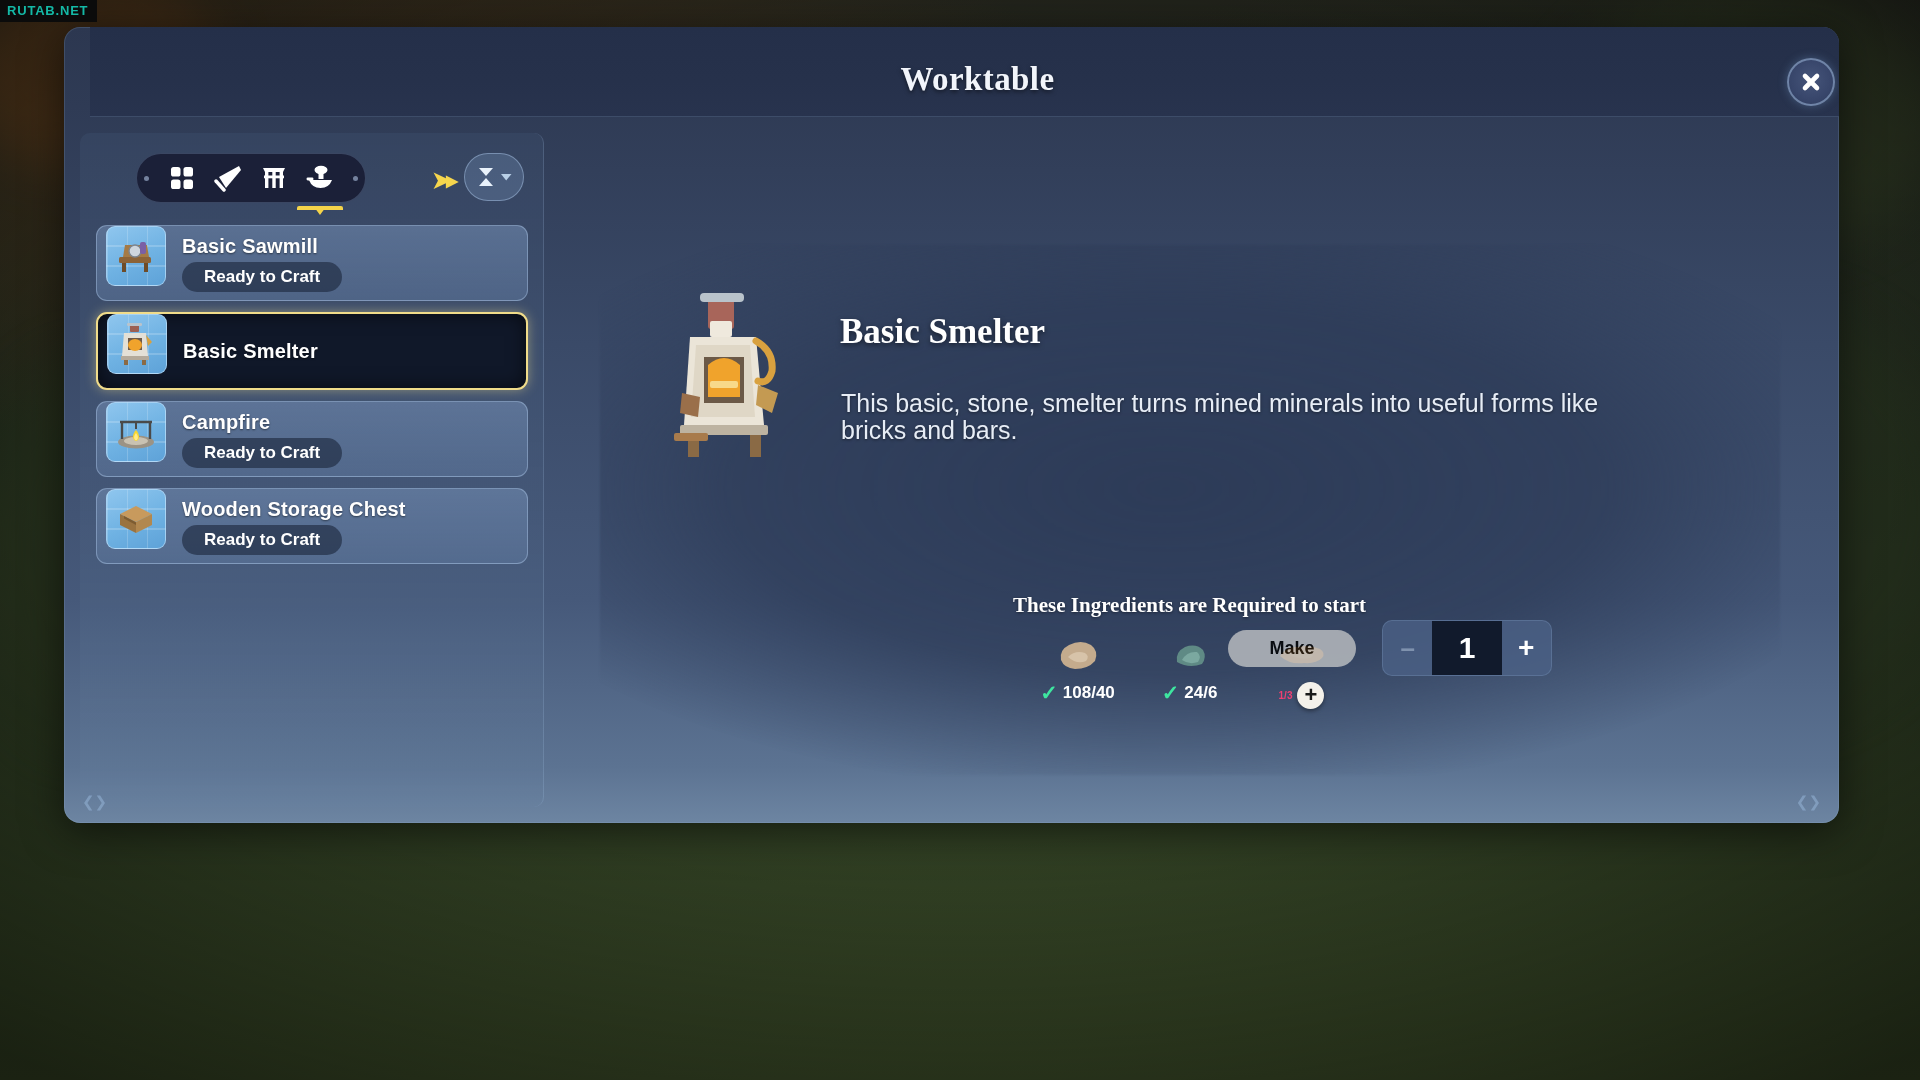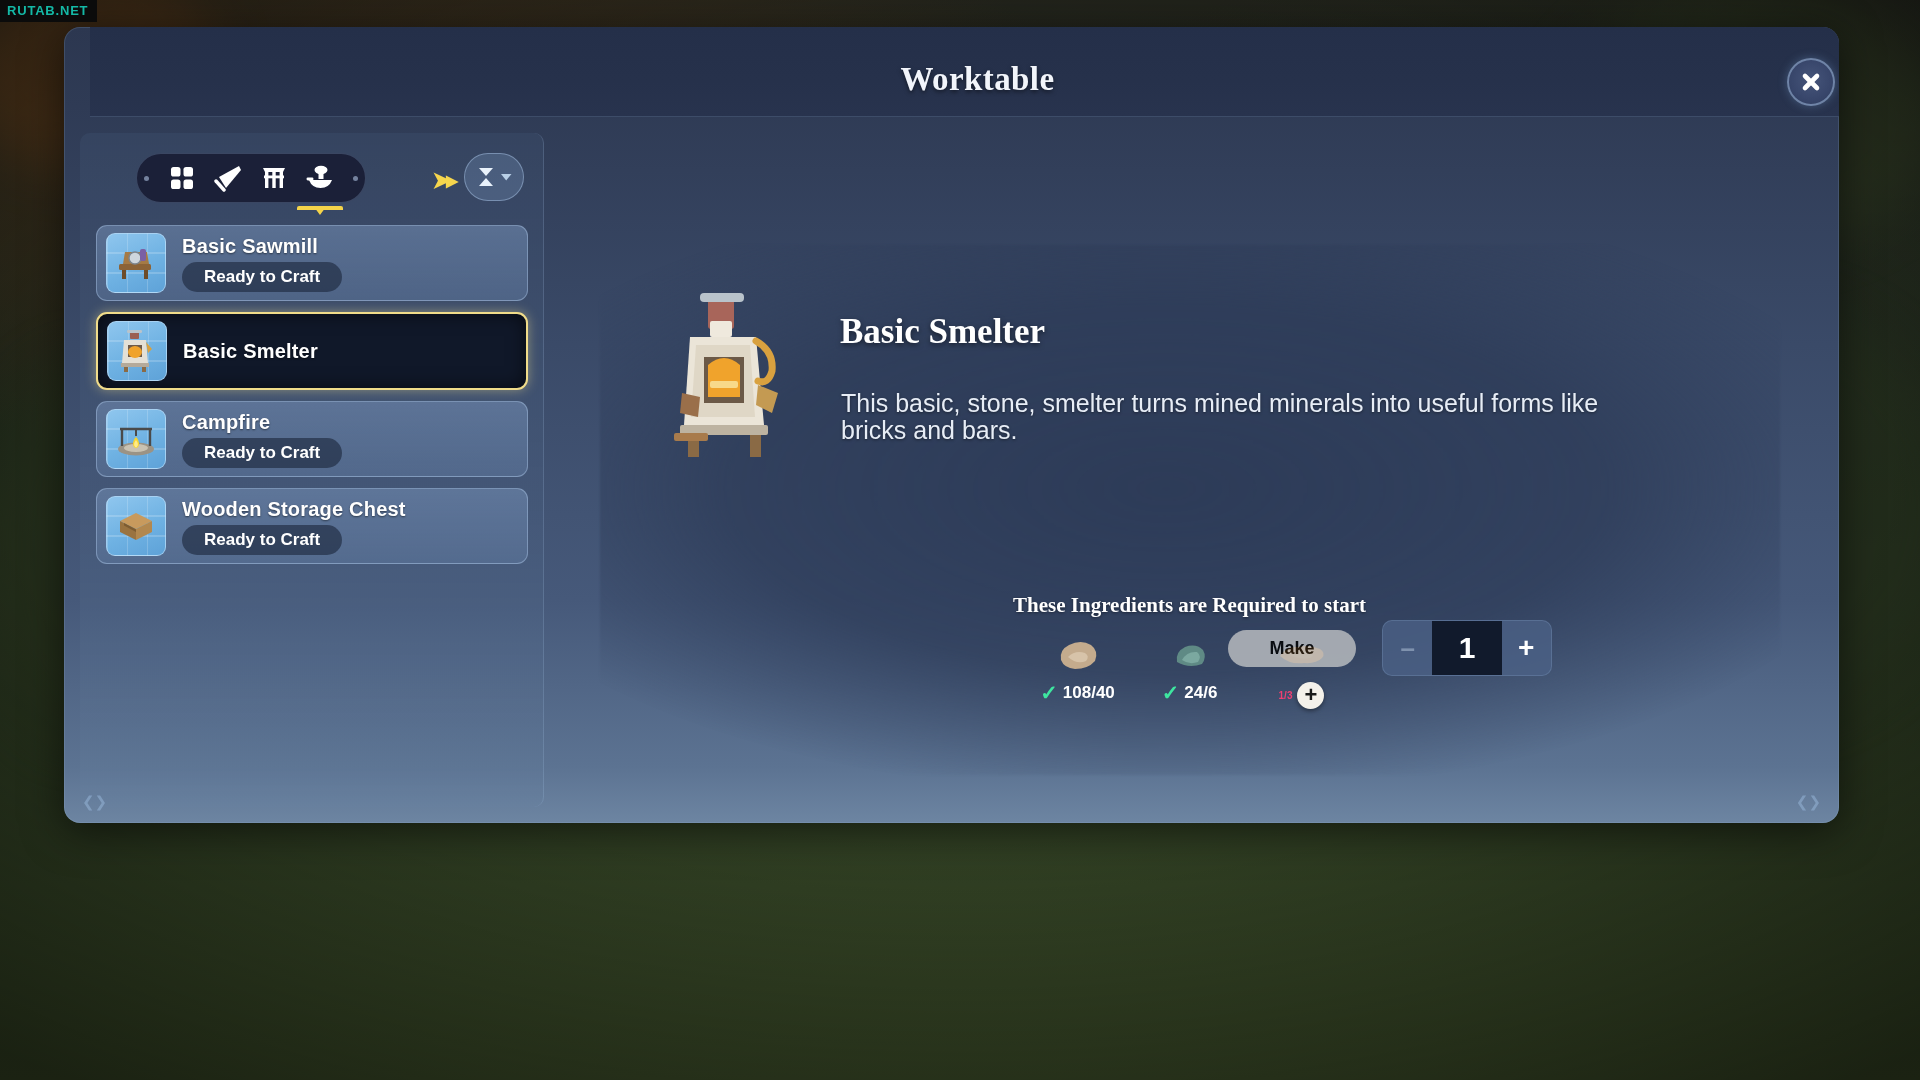--- a/index.html
+++ b/index.html
@@ -176,21 +176,20 @@
     width: 432px;
   }
   .recipe-item {
     position: relative;
     height: 76px;
     margin-bottom: 11px;
     border-radius: 11px;
     background: linear-gradient(180deg, rgba(114,140,178,0.58) 0%, rgba(96,122,160,0.52) 100%);
     border: 1px solid rgba(178,205,238,0.42);
     display: flex;
-    align-items: center;
     padding-left: 9px;
     cursor: pointer;
   }
   .recipe-item.selected {
     background: #101829;
     border: 2px solid #f0dc8a;
     box-shadow: 0 0 12px rgba(240,220,138,0.45), inset 0 0 18px rgba(0,0,0,0.6);
     height: 78px;
   }
 

